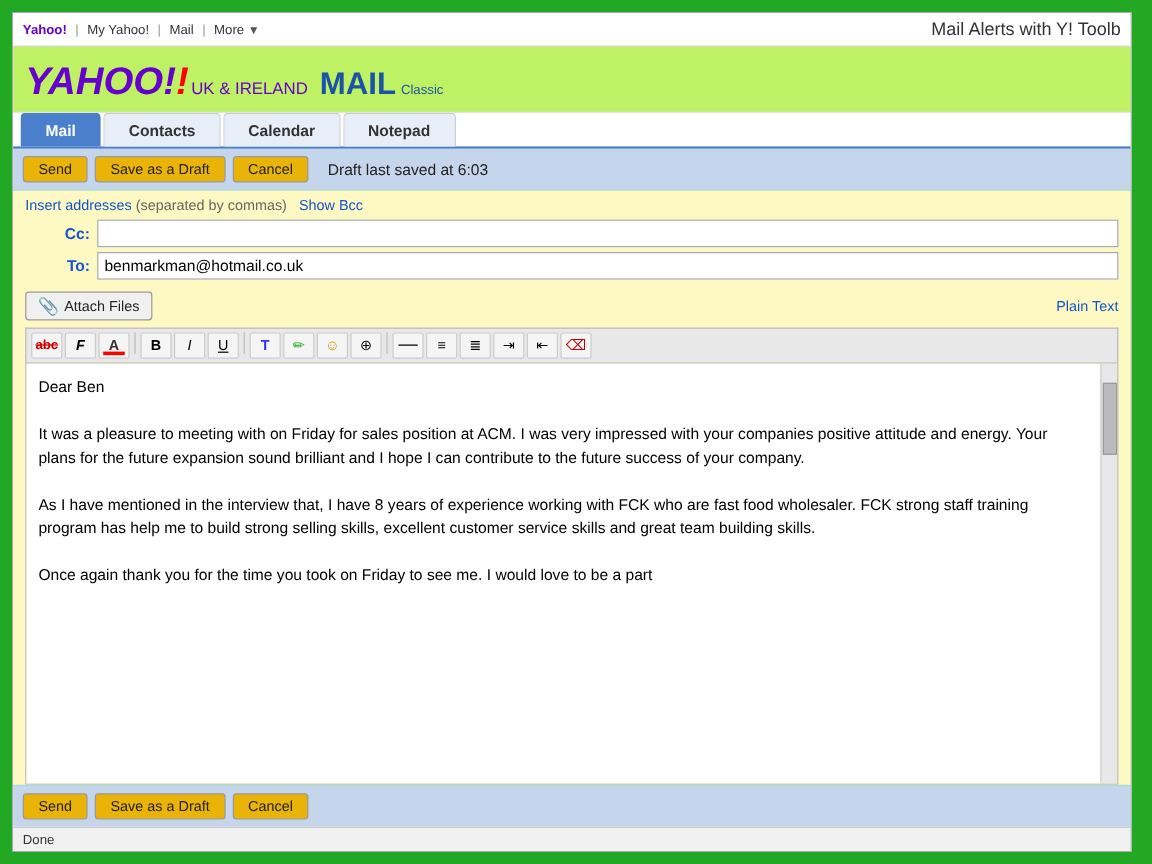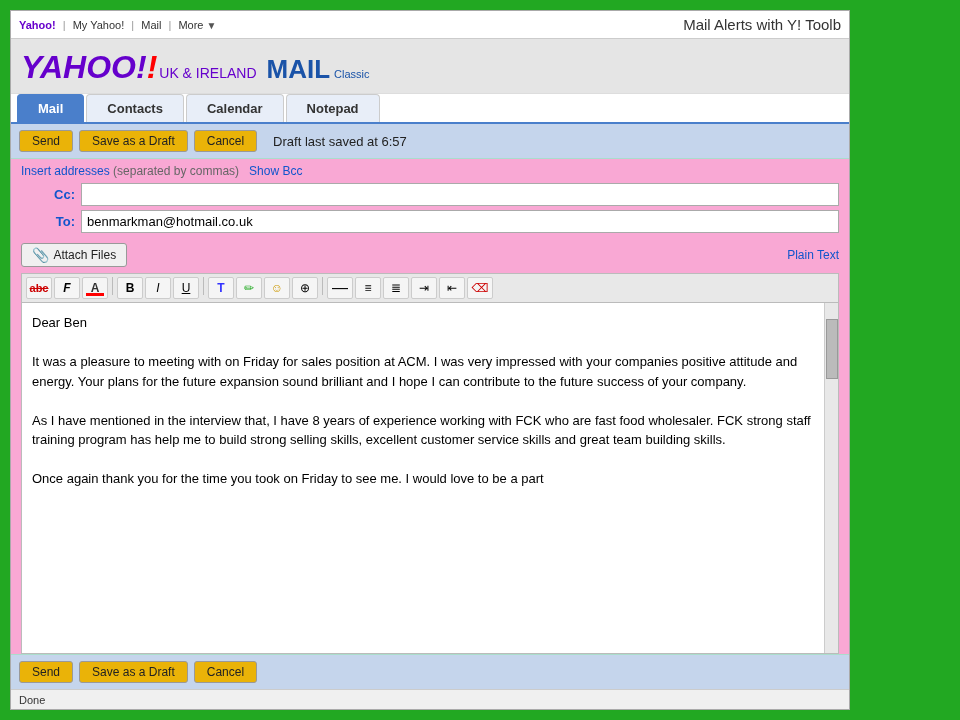--- a/index.html
+++ b/index.html
@@ -9,21 +9,21 @@
       background: #22a822;
       font-family: Arial, sans-serif;
       font-size: 13px;
       overflow: hidden;
     }
 
     #app-window {
       position: absolute;
       top: 10px;
       left: 10px;
-      width: 840px;
+      width: 933px;
       height: 700px;
       background: #fff;
       border: 1px solid #aaa;
       display: flex;
       flex-direction: column;
     }
 
     
     #top-bar {
       background: #fff;
@@ -39,21 +39,21 @@
       color: #333;
     }
     #top-bar-left span { color: #555; }
     #top-bar-right {
       font-size: 15px;
       color: #333;
     }
 
     
     #logo-area {
-      background: #e5e5e5;
+      background: #bef264;
       padding: 6px 10px 4px 10px;
       display: flex;
       align-items: center;
       border-bottom: 1px solid #ddd;
       height: 55px;
     }
     #yahoo-logo {
       display: flex;
       align-items: baseline;
     }
@@ -121,21 +121,21 @@
       font-size: 13px;
       color: #222;
     }
 
     
     #compose-form {
       flex: 1;
       display: flex;
       flex-direction: column;
       padding: 0 10px;
-      background: #f9a8d4;
+      background: #fef9c3;
       overflow: hidden;
     }
 
     #insert-hint {
       padding: 5px 0;
       font-size: 12px;
       color: #666;
     }
     #insert-hint a {
       color: #15c;
@@ -316,21 +316,21 @@
     <div class="nav-tab active">Mail</div>
     <div class="nav-tab">Contacts</div>
     <div class="nav-tab">Calendar</div>
     <div class="nav-tab">Notepad</div>
   </div>
 
   <div id="compose-toolbar">
     <button class="toolbar-btn">Send</button>
     <button class="toolbar-btn">Save as a Draft</button>
     <button class="toolbar-btn">Cancel</button>
-    <span id="draft-status">Draft last saved at 6:57</span>
+    <span id="draft-status">Draft last saved at 6:03</span>
   </div>
 
   <div id="compose-form">
 
     <div id="insert-hint"><a style="color:#15c;cursor:pointer;">Insert addresses</a> (separated by commas) &nbsp;&nbsp;<a style="color:#15c;cursor:pointer;">Show Bcc</a></div>
 
     <div class="field-row">
       <span class="field-label">Cc:</span>
       <input class="field-input" type="text" style="">
     </div>

